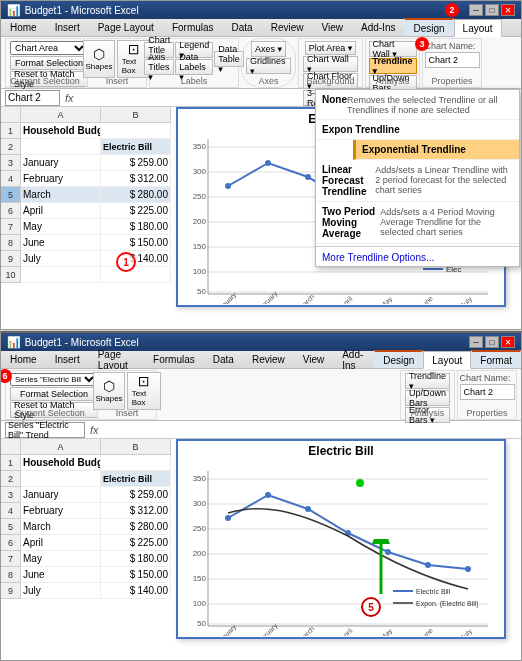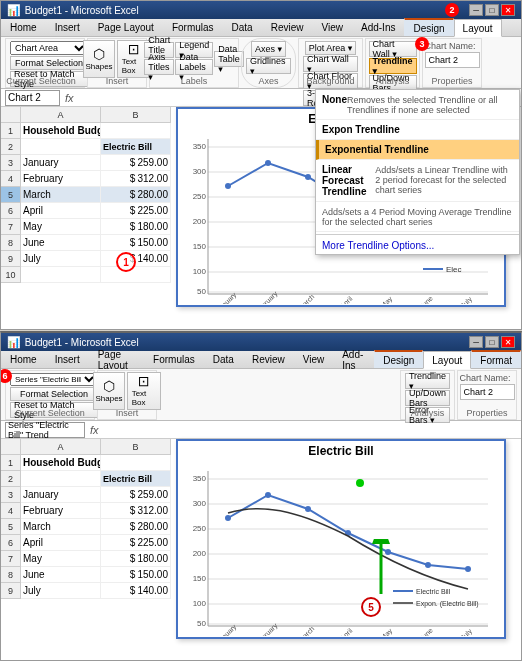--- a/index.html
+++ b/index.html
@@ -89,21 +89,21 @@
     <div class="ribbon-tab">View</div>
     <div class="ribbon-tab">Add-Ins</div>
     <div class="ribbon-tab" style="background:#dce6f1;border-top:2px solid #c6490b;">Design</div>
     <div class="ribbon-tab active">Layout</div>
 
     <div class="num-badge" style="right:62px;top:2px;">2</div>
   </div>
 
   <div class="ribbon-content" style="height:52px;position:relative;background:#f8f8f8;border-bottom:1px solid #bbb;">
 
-    <div class="ribbon-group" style="width:80px;min-width:80px;align-items:flex-end;">
+    <div class="ribbon-group" style="width:80px;min-width:80px;">
       <div class="ribbon-group-btns" style="flex-direction:column;gap:1px;align-items:flex-start;width:100%;">
         <select style="width:78px;font-size:9px;height:16px;">
           <option>Chart Area</option>
         </select>
         <div class="ribbon-btn-small" style="width:78px;font-size:9px;">Format Selection</div>
         <div class="ribbon-btn-small" style="width:78px;font-size:9px;">Reset to Match Style</div>
       </div>
       <div class="ribbon-group-label">Current Selection</div>
     </div>
 
@@ -178,28 +178,29 @@
   </div>
 
   <div class="trendline-dropdown" style="top:88px;right:1px;width:205px;">
     <div class="td-item">
       <span class="td-item-title">None</span>
       <span class="td-item-desc">Removes the selected Trendline or all Trendlines if none are selected</span>
     </div>
     <div class="td-item">
       <span class="td-item-title">Expon Trendline</span>
     </div>
-    <div class="td-item selected" style="background:#ffd080;border-left:3px solid #cc8800;">
+    <div class="td-item selected" style="background:#ffd080;border-left:3px solid #cc8800;margin-left:37px;">
       <span class="td-item-title">Exponential Trendline</span>
     </div>
     <div class="td-item">
       <span class="td-item-title">Linear Forecast Trendline</span>
       <span class="td-item-desc">Adds/sets a Linear Trendline with 2 period forecast for the selected chart series</span>
     </div>
     <div class="td-item">
+      <span class="td-item-title">Two Period Moving Average</span>
       <span class="td-item-desc">Adds/sets a 4 Period Moving Average Trendline for the selected chart series</span>
     </div>
     <div class="td-separator"></div>
     <div class="td-more">More Trendline Options...</div>
   </div>
 
   <div class="formula-bar">
     <div class="name-box">
       <span>Chart 2</span>
     </div>

